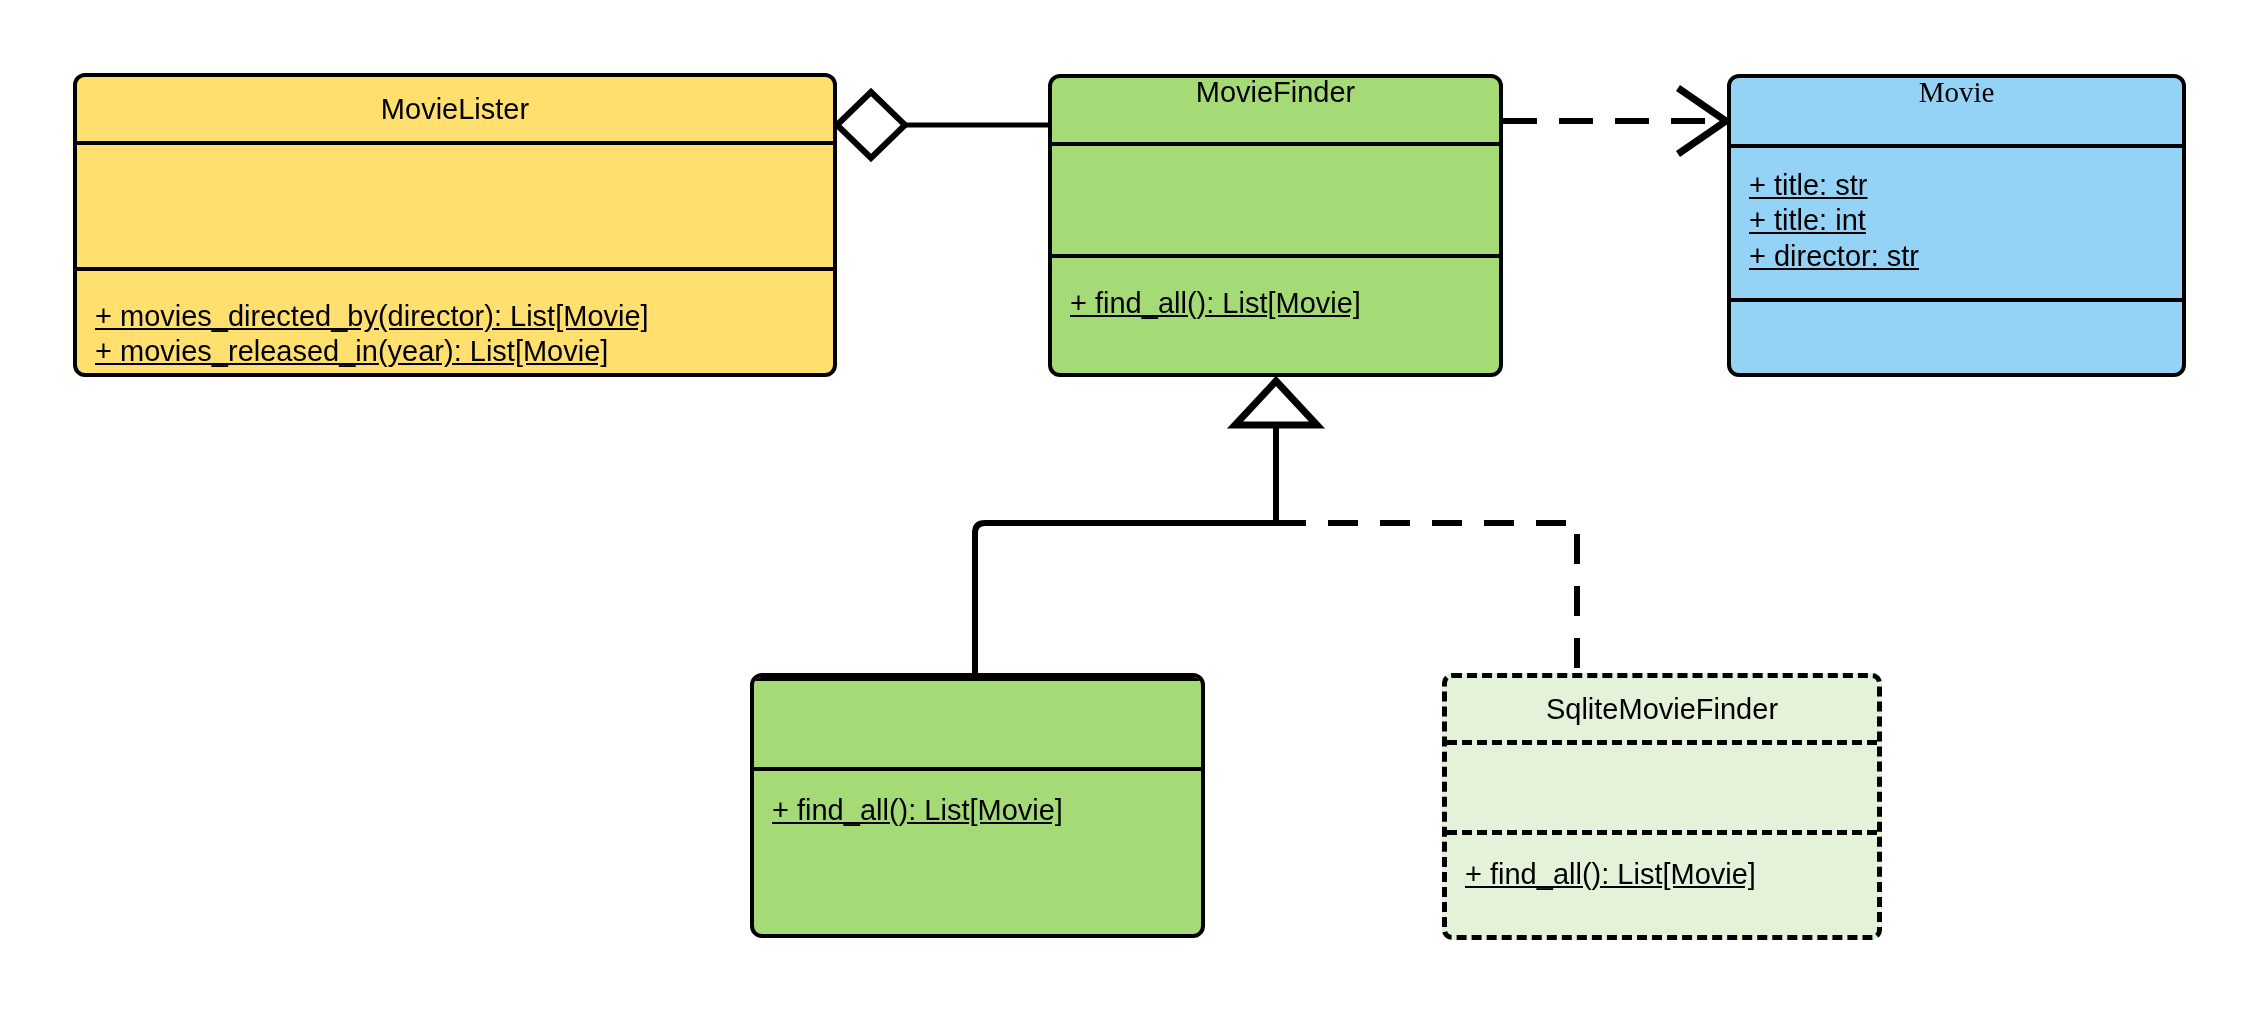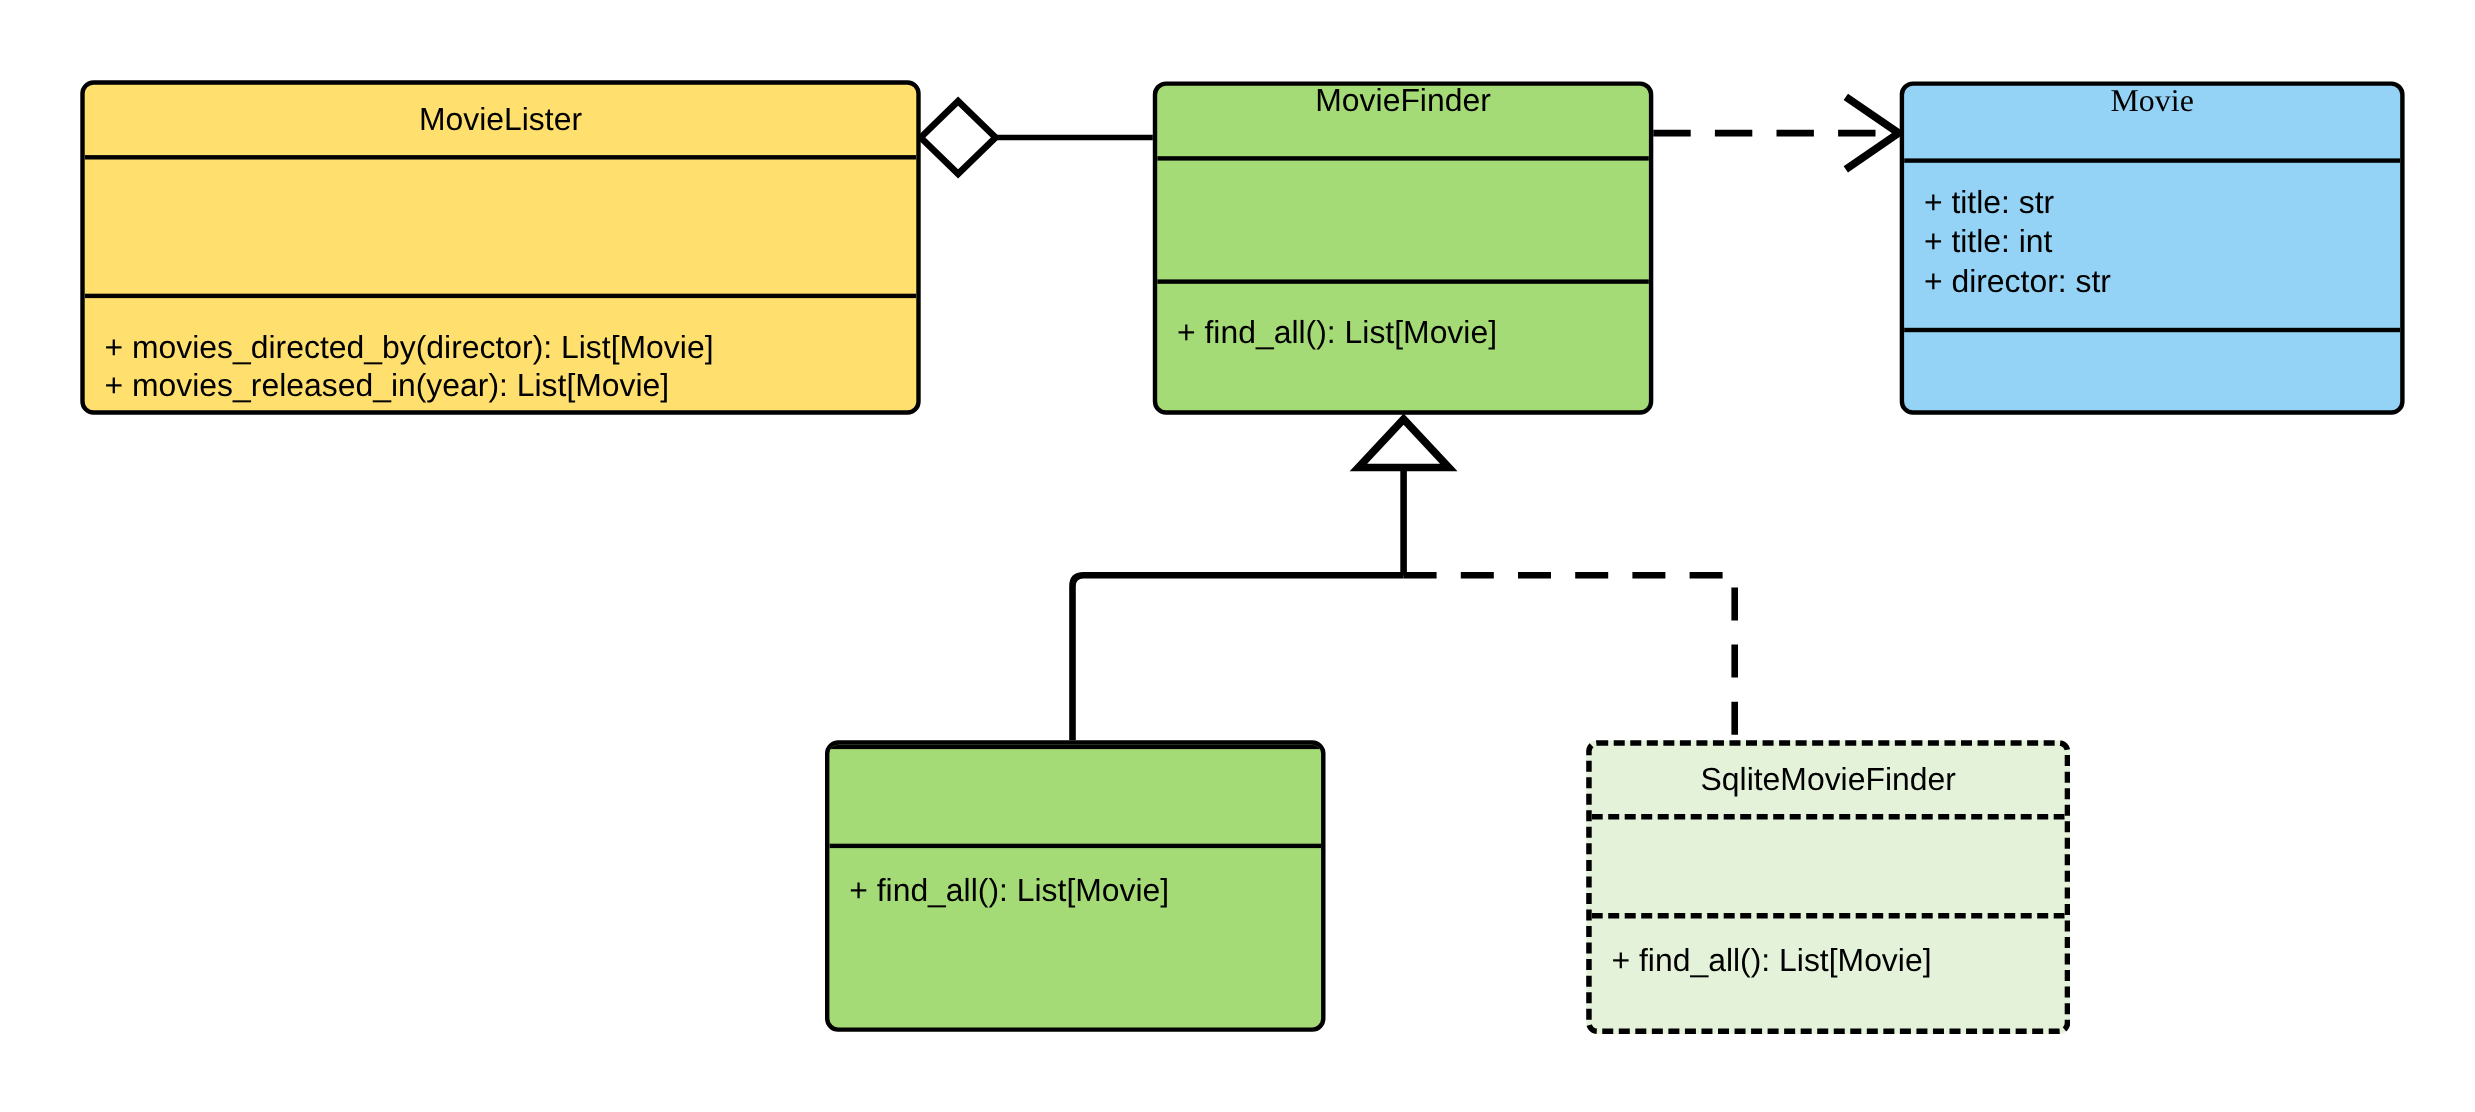--- a/index.html
+++ b/index.html
@@ -55,20 +55,21 @@
     font-size: 29px;
     color: #000000;
     line-height: 1;
     white-space: nowrap;
   }
   .member-list {
     font-size: 29px;
     color: #000000;
     line-height: 1.22;
     white-space: nowrap;
+    text-decoration: underline;
   }
   .member-list .member {
     display: block;
   }
   .empty-compartment {
     
   }
 </style>
 </head>
 <body>

